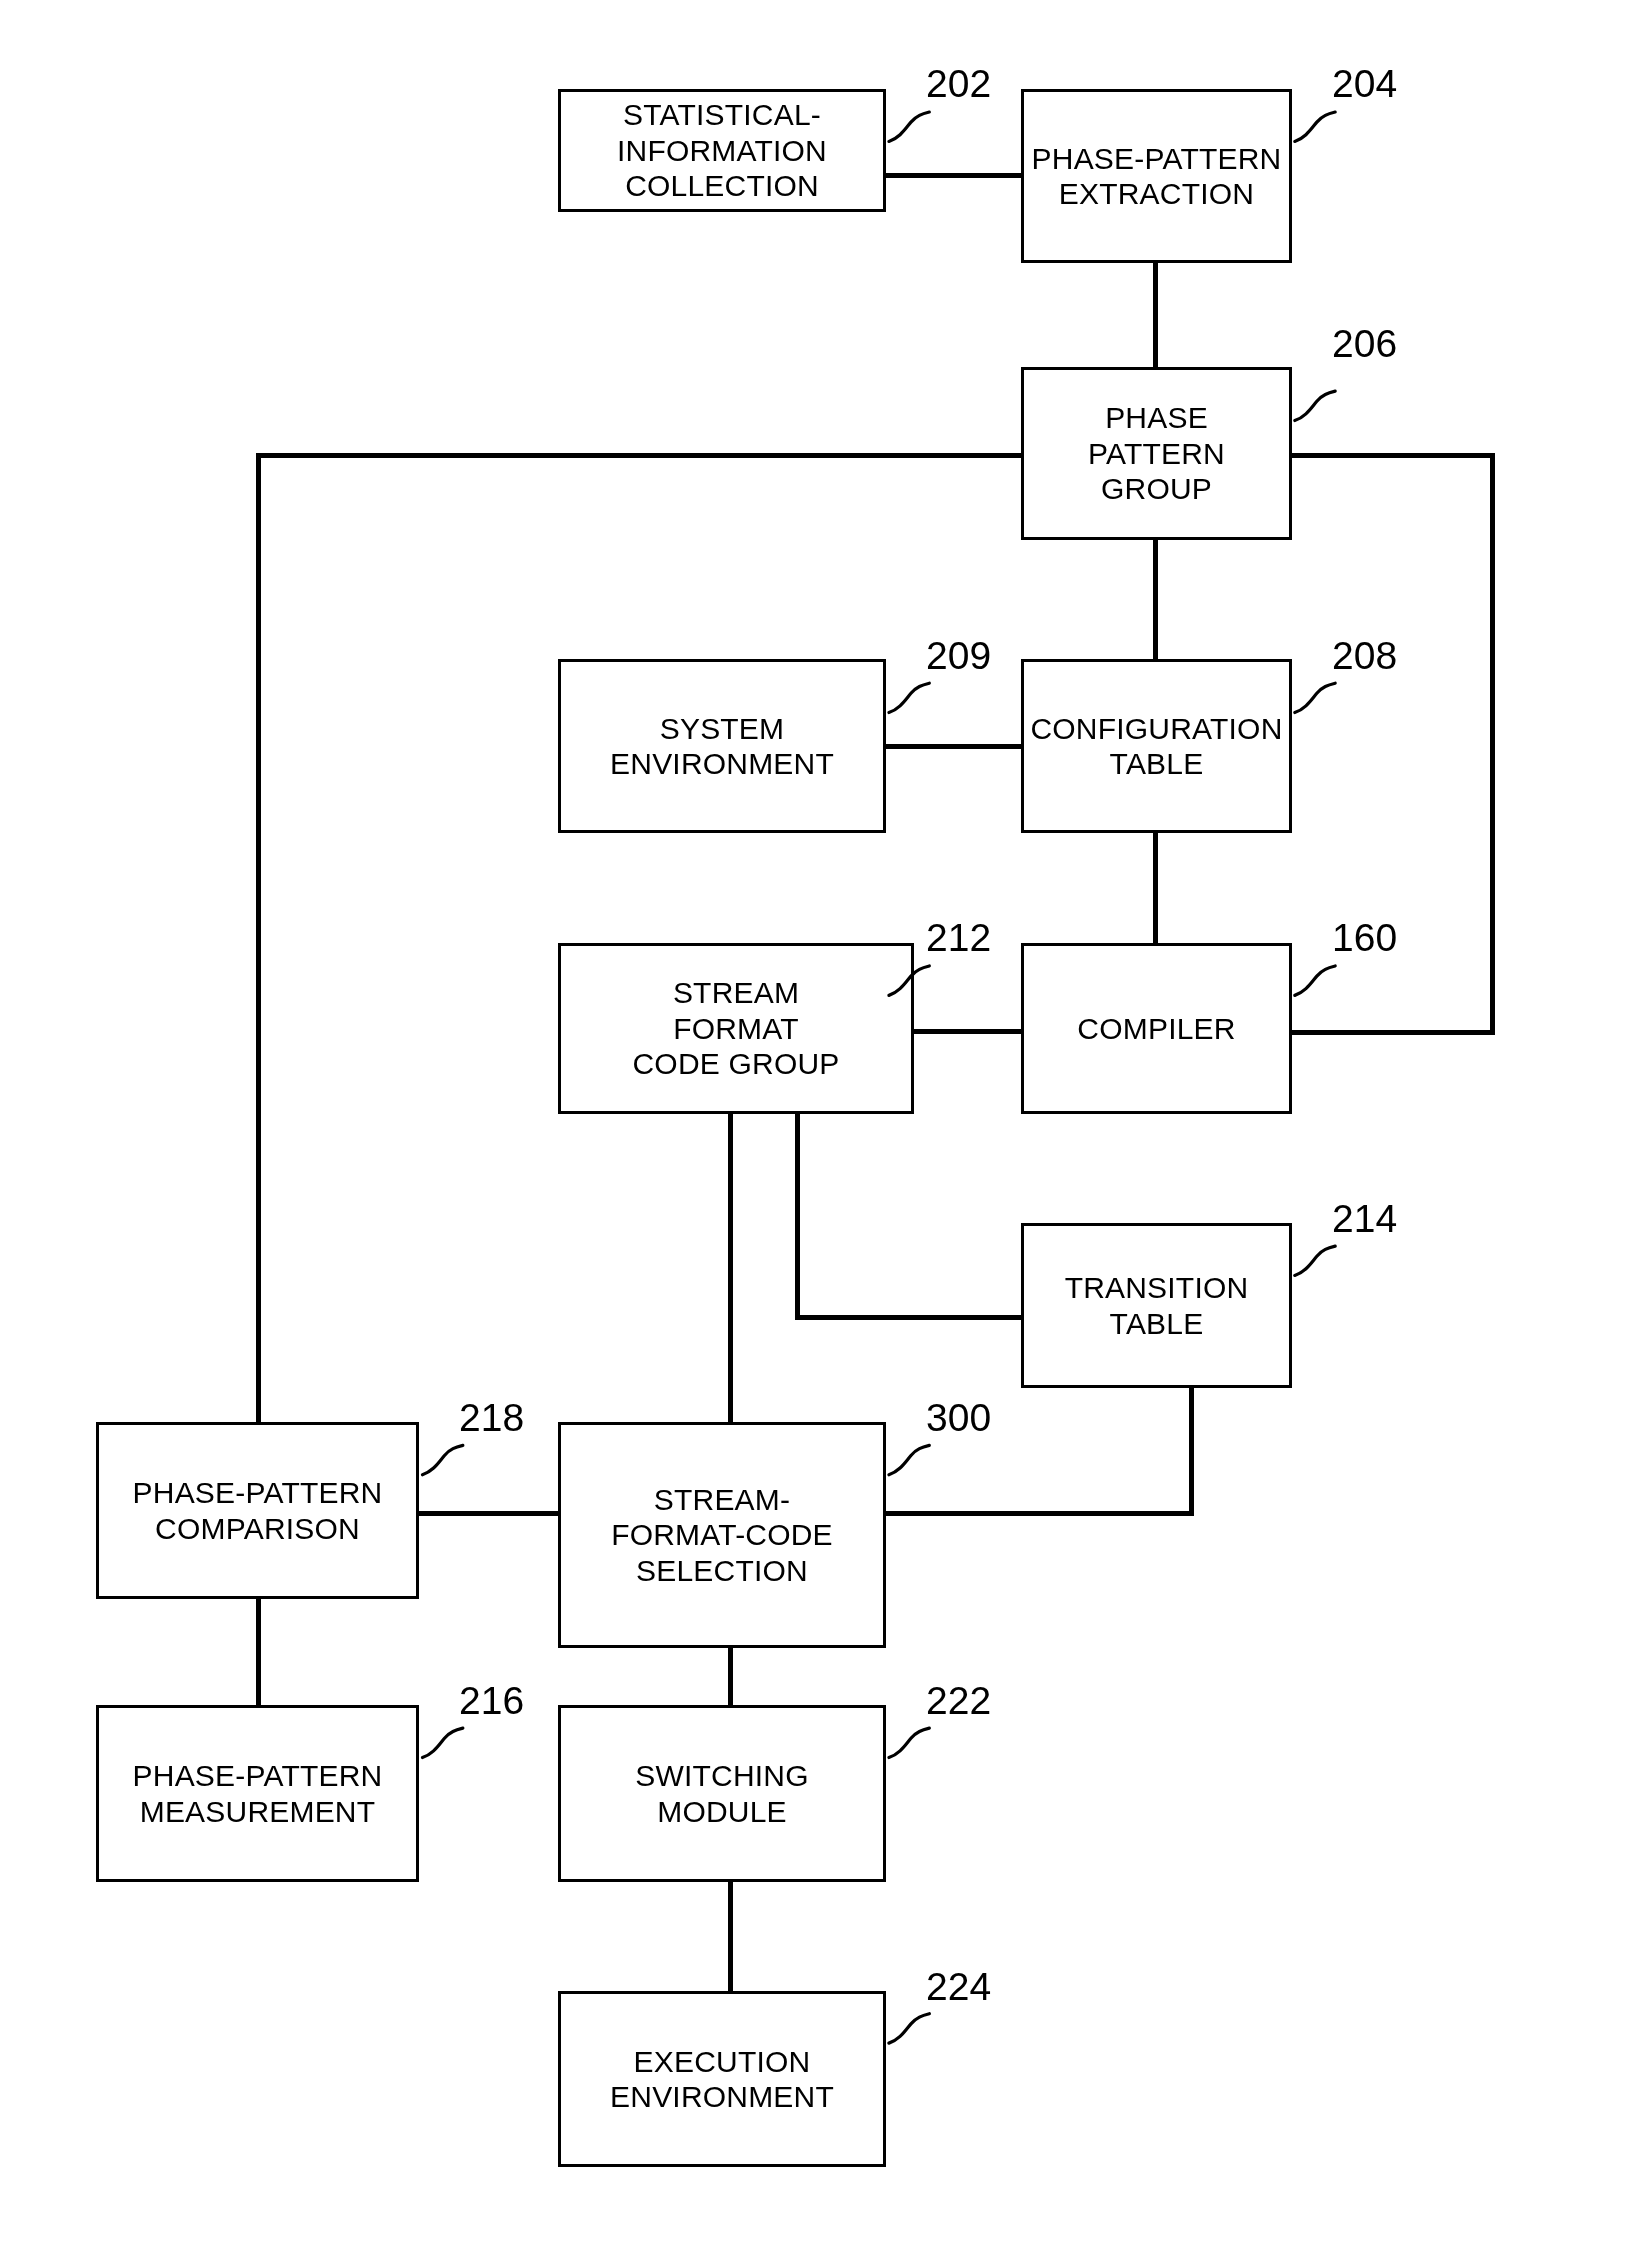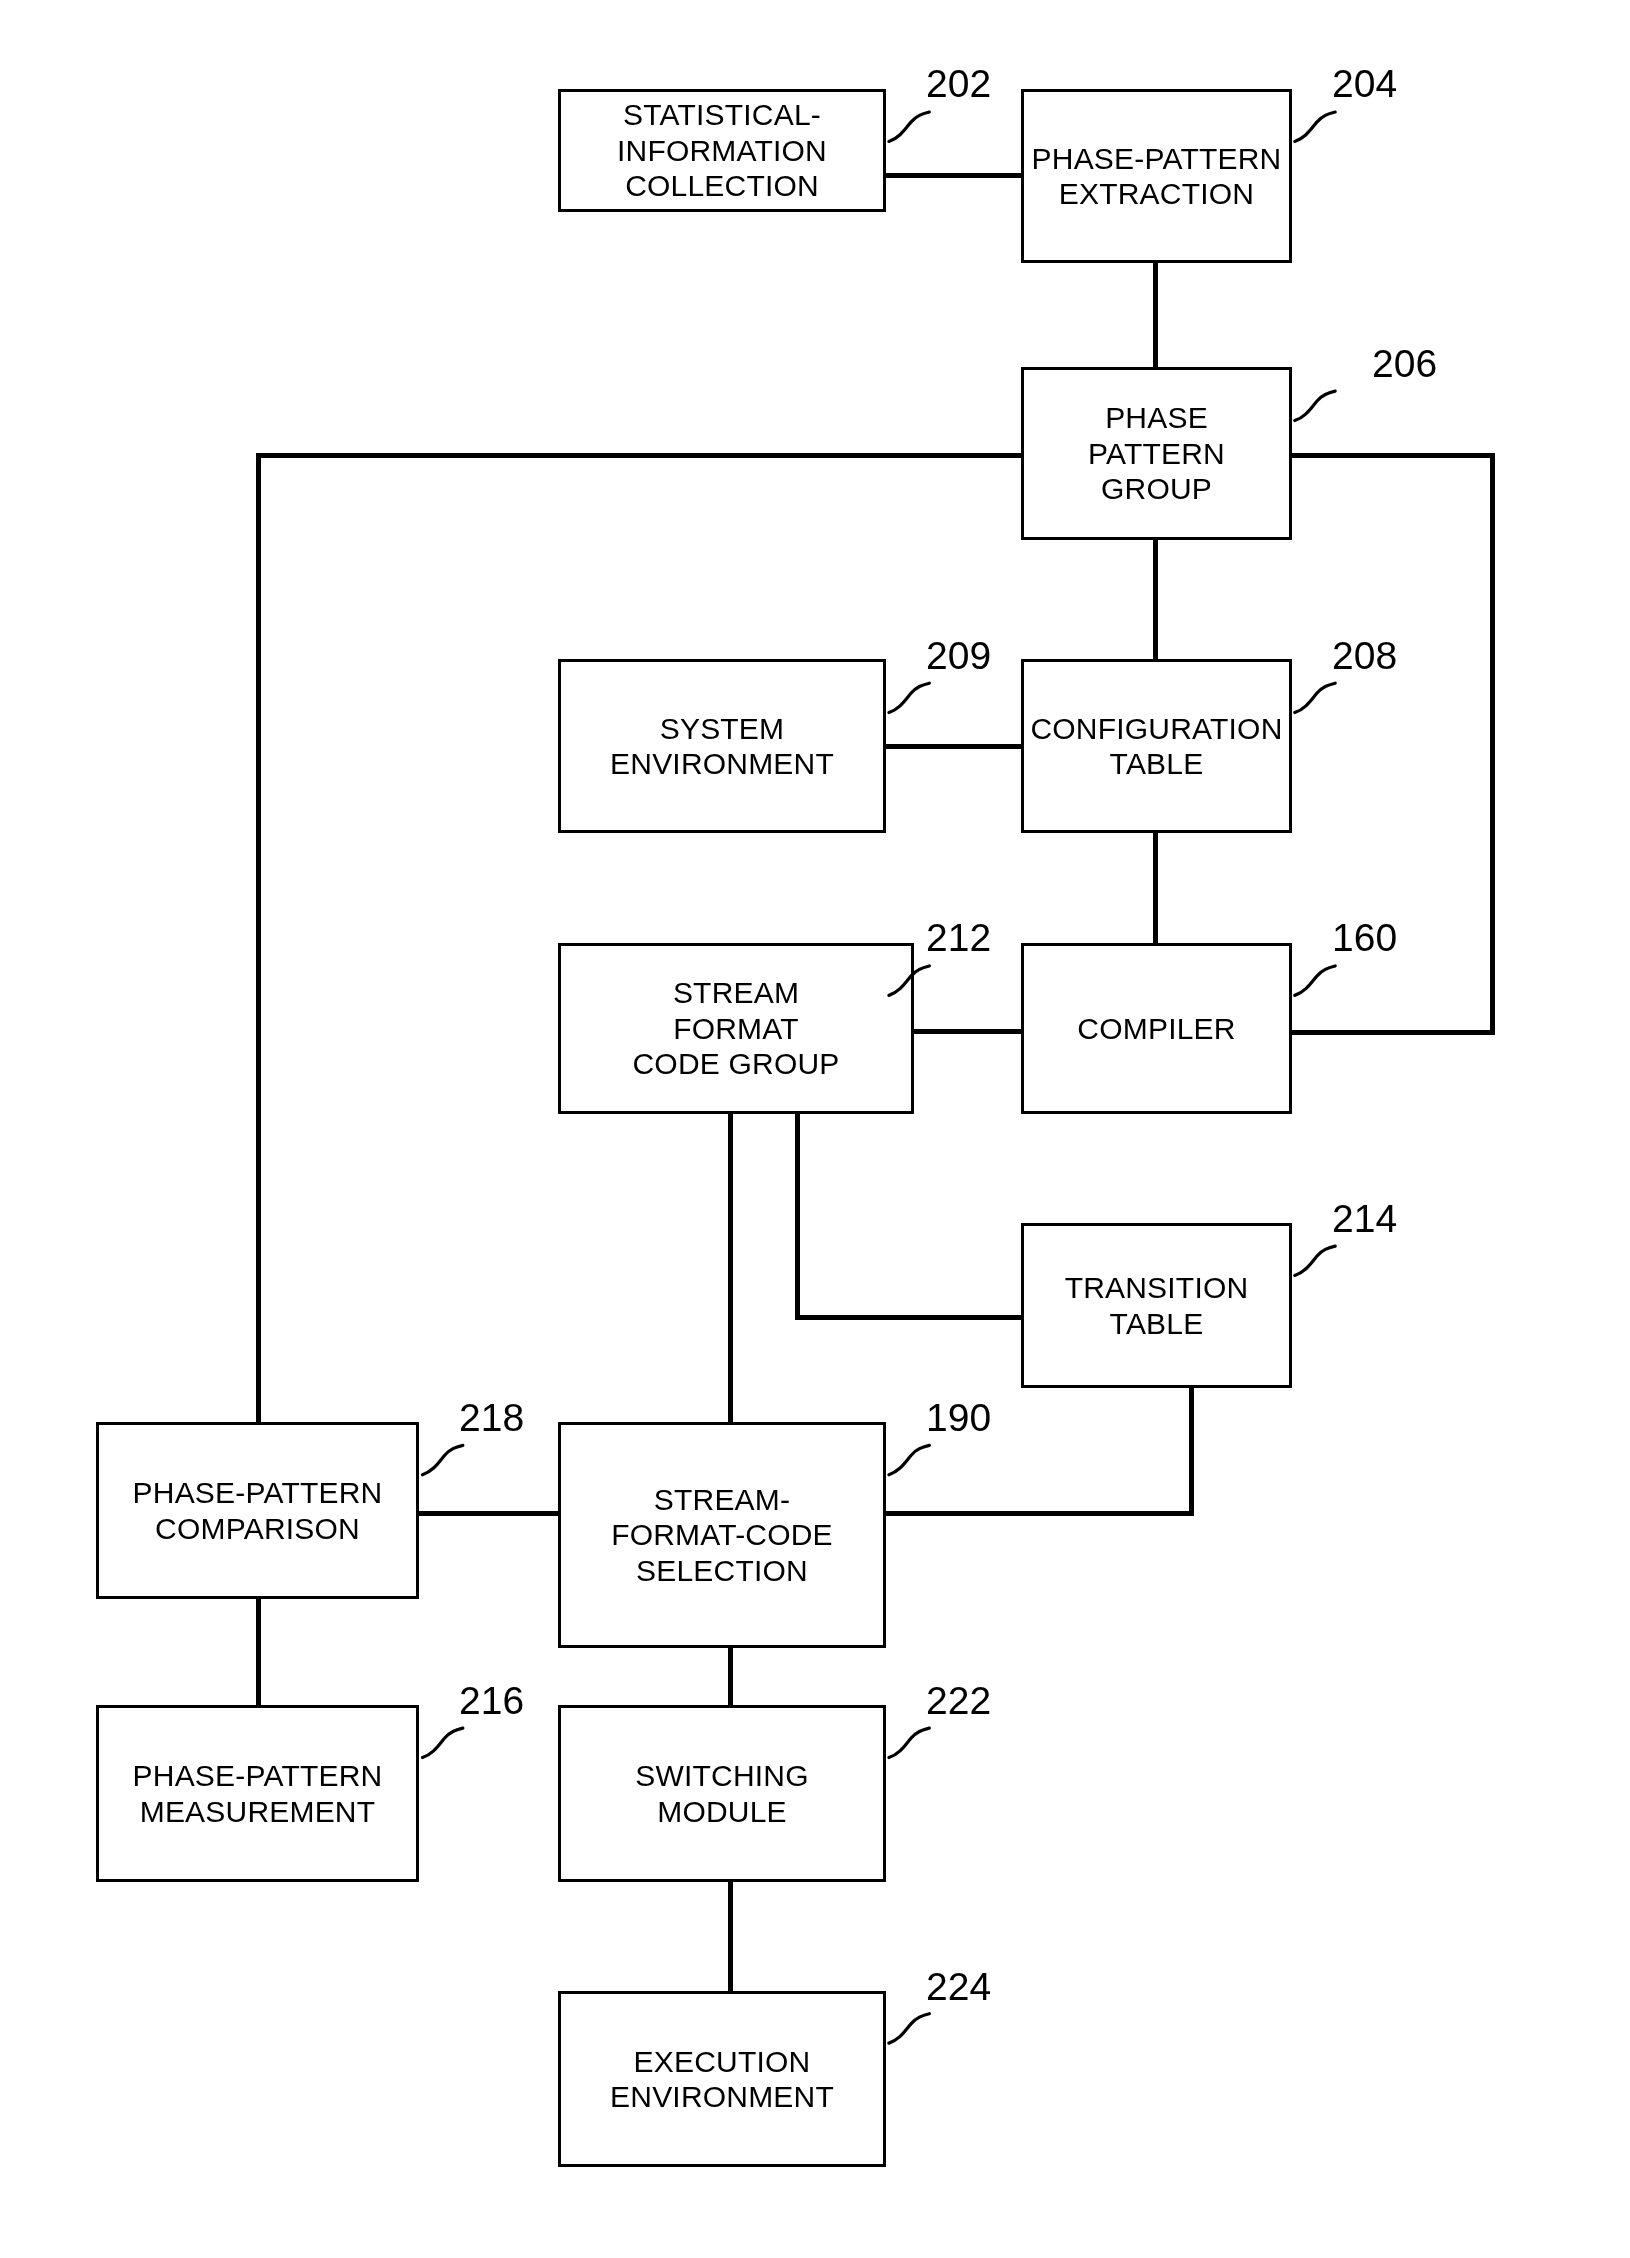--- a/index.html
+++ b/index.html
@@ -175,26 +175,26 @@
 MODULE</span>
   </div>
 
   <div class="node" style="left:558px;top:1991px;width:328px;height:176px;">
     <span class="label">EXECUTION
 ENVIRONMENT</span>
   </div>
 
   <div class="ref" style="left:926px;top:62px;text-align:center;">202</div>
   <div class="ref" style="left:1332px;top:62px;">204</div>
-  <div class="ref" style="left:1332px;top:342px;margin-left:40px;">206</div>
+  <div class="ref" style="left:1332px;top:322px;">206</div>
   <div class="ref" style="left:926px;top:634px;">209</div>
   <div class="ref" style="left:1332px;top:634px;">208</div>
   <div class="ref" style="left:926px;top:916px;">212</div>
   <div class="ref" style="left:1332px;top:916px;">160</div>
   <div class="ref" style="left:1332px;top:1197px;">214</div>
   <div class="ref" style="left:459px;top:1396px;">218</div>
-  <div class="ref" style="left:926px;top:1396px;">190</div>
+  <div class="ref" style="left:926px;top:1396px;">300</div>
   <div class="ref" style="left:459px;top:1679px;">216</div>
   <div class="ref" style="left:926px;top:1679px;">222</div>
   <div class="ref" style="left:926px;top:1965px;">224</div>
 
 </div>
 
 
 </body></html>

